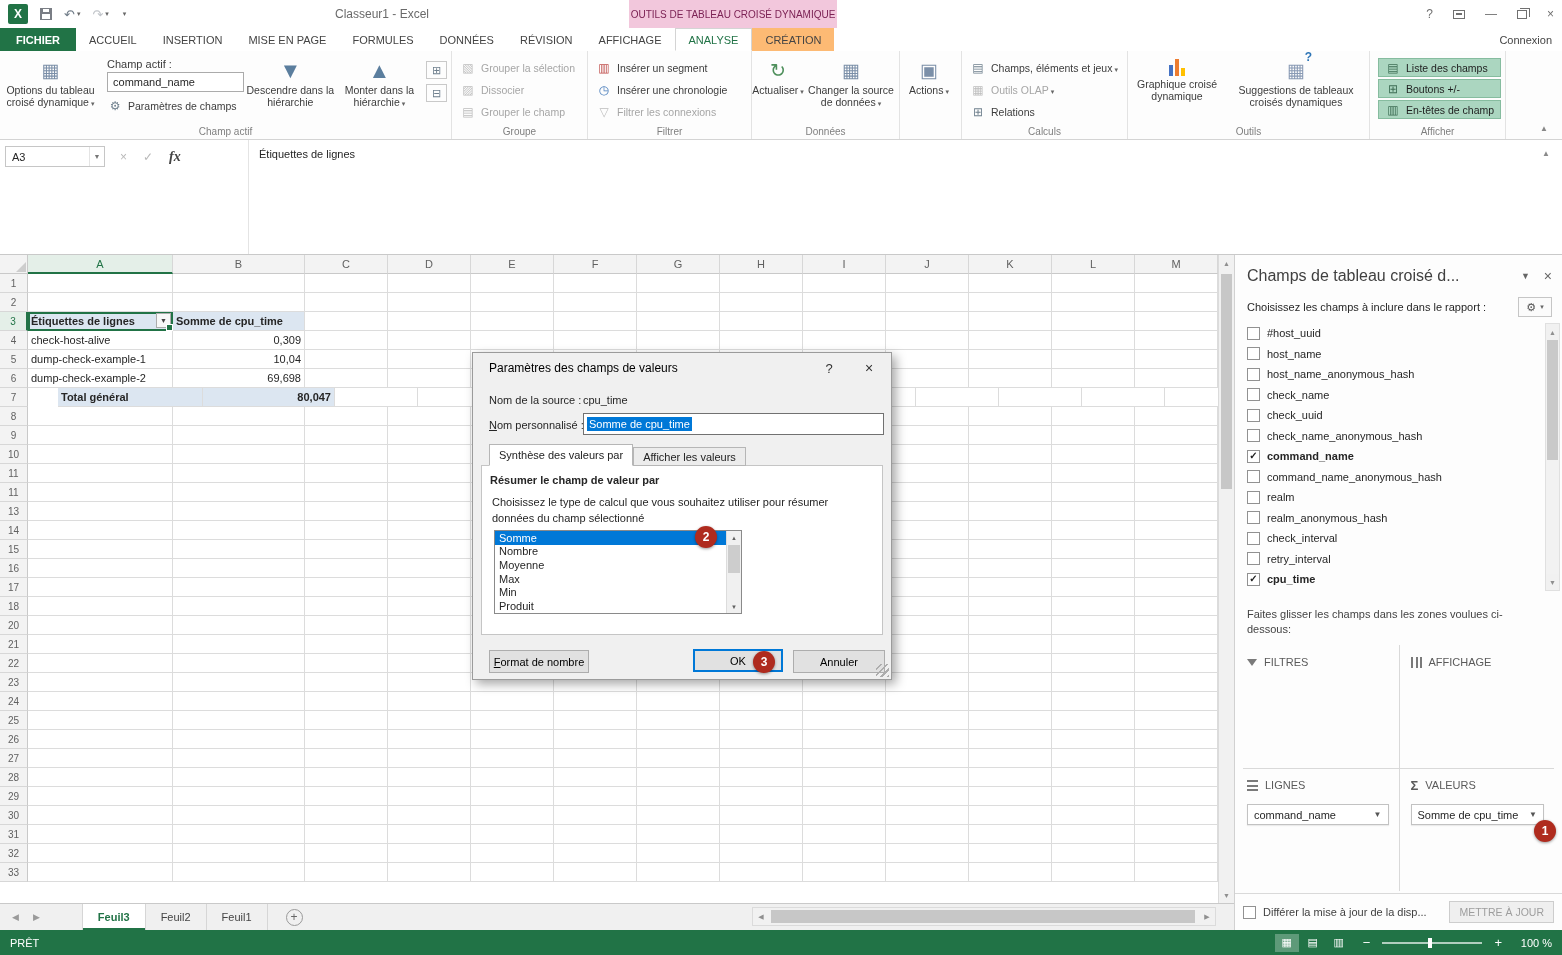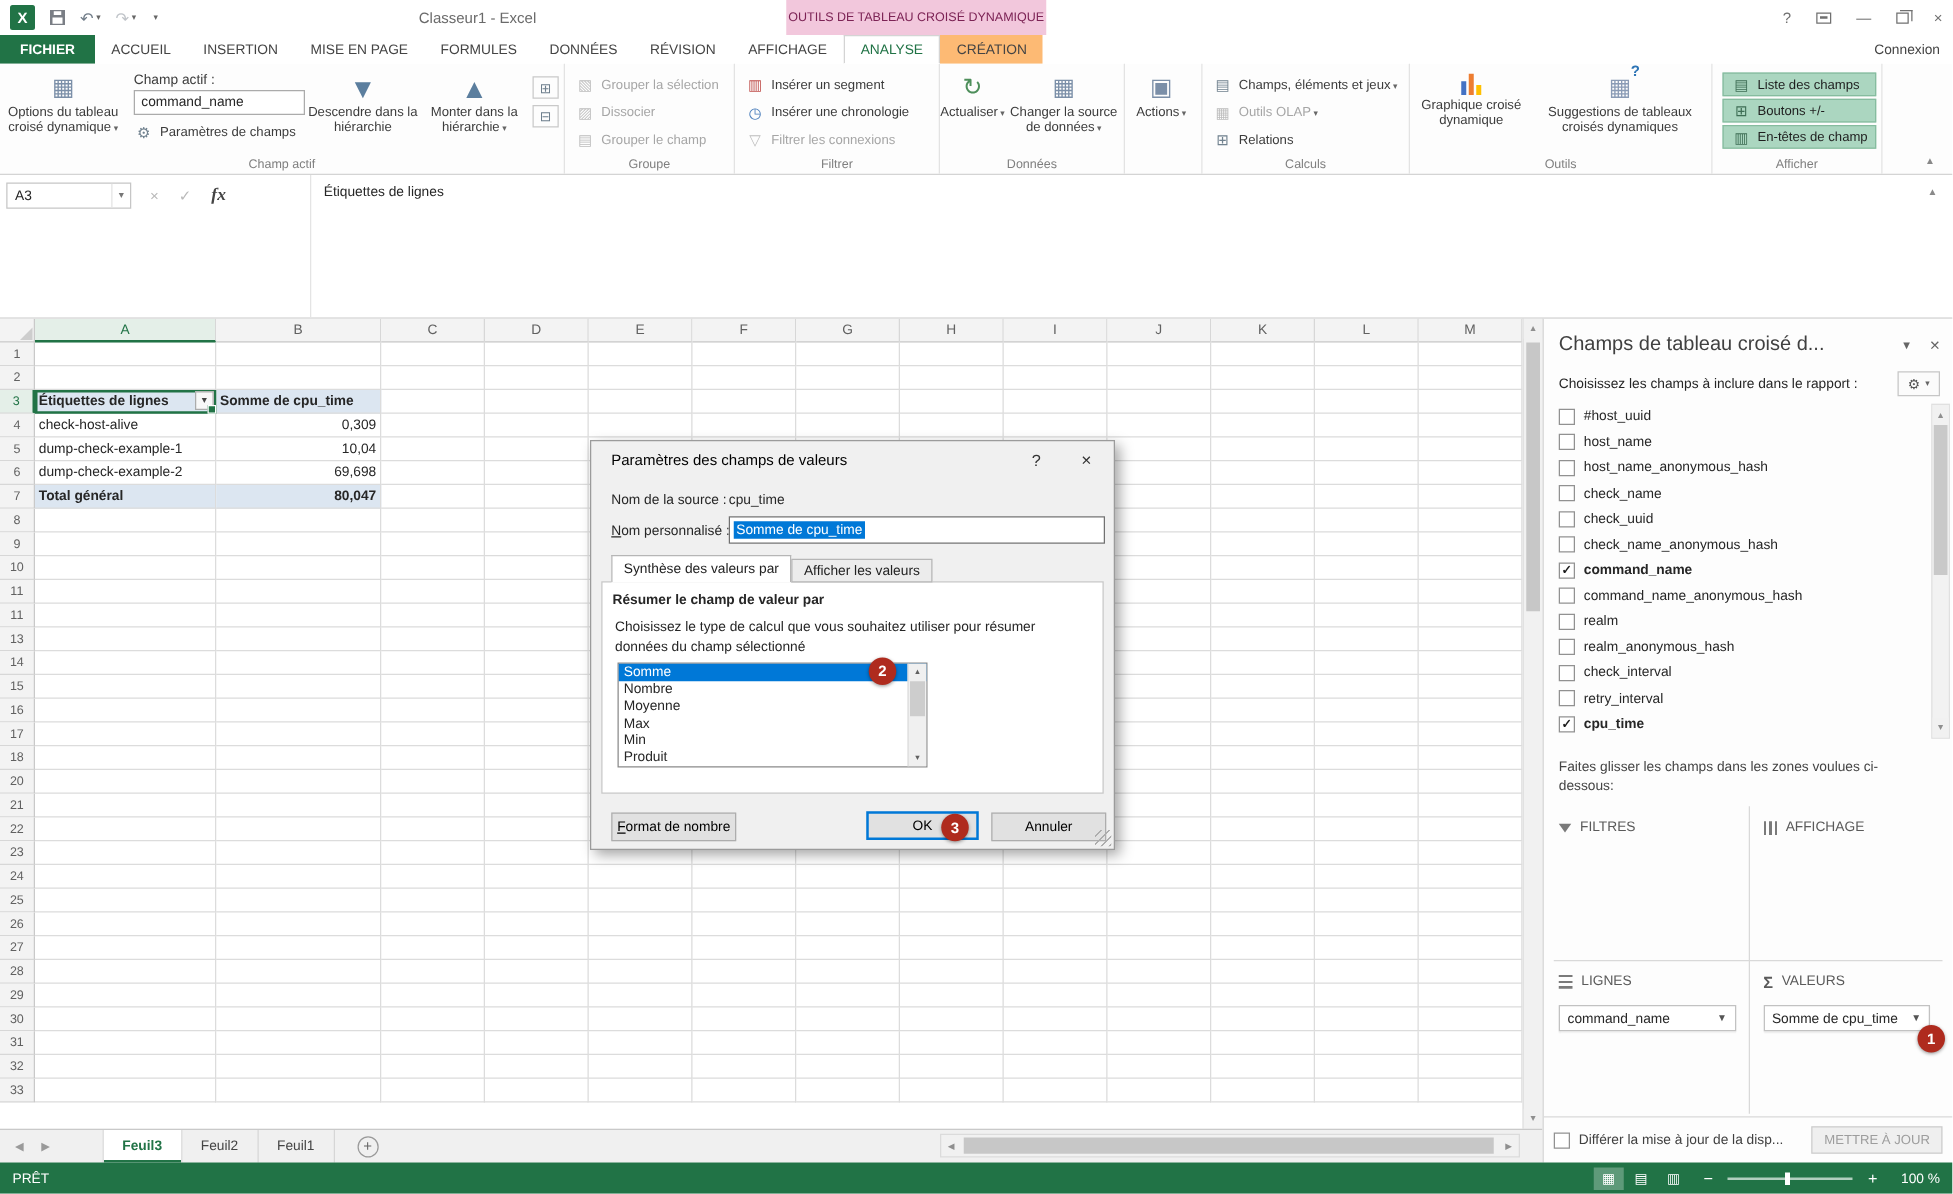--- a/index.html
+++ b/index.html
@@ -516,21 +516,21 @@
       <div class="g-cell" style="width: 83px;"></div>
       <div class="g-cell" style="width: 83px;"></div>
       <div class="g-cell" style="width: 83px;"></div>
       <div class="g-cell" style="width: 83px;"></div>
       <div class="g-cell" style="width: 83px;"></div>
       <div class="g-cell" style="width: 83px;"></div>
       <div class="g-cell" style="width: 83px;"></div>
     </div>
     <div class="g-row">
       <div class="g-rh">7</div>
-      <div class="g-cell pivot-total b" style="width: 145px;">
+      <div class="g-cell pivot-total b" style="width: 145px; margin-left: 30px;">
         <span>Total général</span>
       </div>
       <div class="g-cell pivot-total num b" style="width: 132px;">
         <span>80,047</span>
       </div>
       <div class="g-cell" style="width: 83px;"></div>
       <div class="g-cell" style="width: 83px;"></div>
       <div class="g-cell" style="width: 83px;"></div>
       <div class="g-cell" style="width: 83px;"></div>
       <div class="g-cell" style="width: 83px;"></div>

